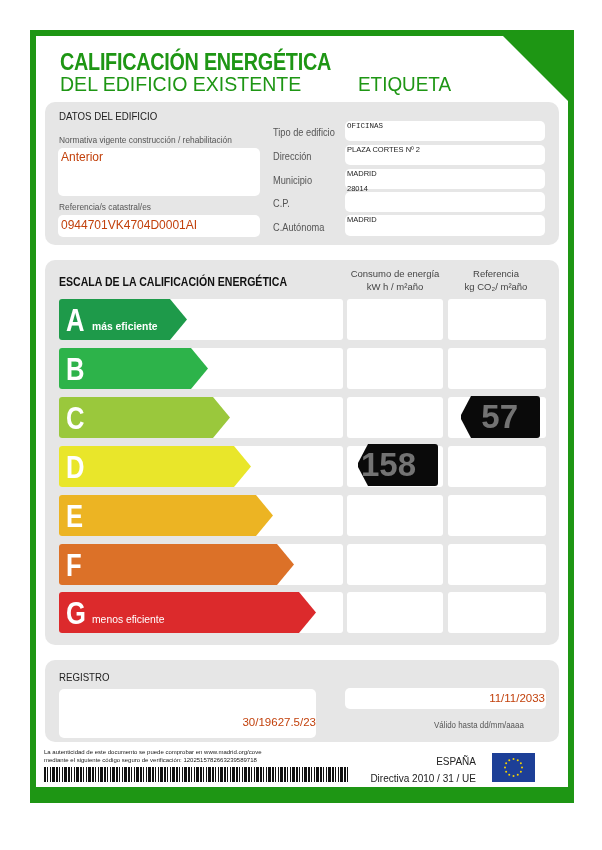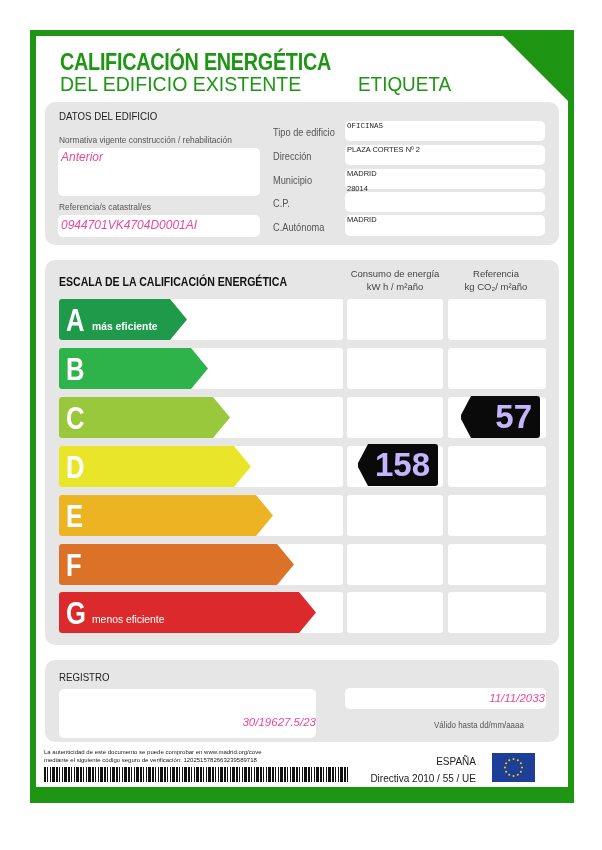--- a/index.html
+++ b/index.html
@@ -13,37 +13,37 @@
   .title2 { position:absolute; left:60px; top:72px; font-size:21px; color:#1e9614; white-space:nowrap;
             transform:scaleX(0.93); transform-origin:left top; }
   .title3 { position:absolute; left:358px; top:72px; font-size:21px; color:#1e9614; white-space:nowrap;
             transform:scaleX(0.9); transform-origin:left top; }
 
   .panel { position:absolute; background:#e6e6e6; border-radius:10px; }
   .label { position:absolute; font-size:10px; color:#333; white-space:nowrap;
            transform:scaleX(0.88); transform-origin:left top; }
   .lbl-gray { color:#555; }
   .wbox { position:absolute; background:#ffffff; border-radius:5px; }
-  .val { position:absolute; font-size:12px; color:#ec4899; white-space:nowrap;font-style:italic; }
+  .val { position:absolute; font-size:12px; color:#c2410c; white-space:nowrap; }
   .valsm { position:absolute; font-size:7.5px; color:#222; white-space:nowrap; }
 
   .scale-title { position:absolute; left:59px; top:275px; font-size:12px; font-weight:bold; color:#111;
                  white-space:nowrap; transform:scaleX(0.88); transform-origin:left top; }
   .col-head { position:absolute; font-size:9.5px; color:#444; text-align:center; line-height:13px; }
 
   .row-white { position:absolute; background:#ffffff; border-radius:3px; }
   .bar { position:absolute; left:59px; height:41px; border-radius:3px 0 0 3px; }
   .bar-letter { position:absolute; left:7px; top:2px; font-size:32px; font-weight:bold; color:#fff;
                 transform:scaleX(0.8); transform-origin:left top; line-height:38px; }
   .bar-sub { position:absolute; left:33px; top:21px; font-size:11.5px; color:#fff; white-space:nowrap; font-weight:bold;
              transform:scaleX(0.9); transform-origin:left top; }
 
   .badge { position:absolute; height:42px; background:#0a0a0a; border-radius:3px;
            clip-path: polygon(10px 0, 100% 0, 100% 100%, 10px 100%, 0 55%, 0 45%); }
-  .badge span { position:absolute; right:8px; top:2px; font-size:33px; font-weight:bold; color:#c4b5fd; line-height:38px; }
+  .badge span { position:absolute; right:22px; top:2px; font-size:33px; font-weight:bold; color:#737373; line-height:38px; }
 
   .footer-note { position:absolute; left:44px; top:748px; font-size:6px; color:#222; line-height:8px; white-space:nowrap; }
   .barcode { position:absolute; left:44px; top:767px; width:306px; height:15px;
              background: repeating-linear-gradient(90deg, #111 0 2px, #fff 2px 3px, #111 3px 4px, #fff 4px 6px, #111 6px 7px, #fff 7px 8px, #111 8px 11px, #fff 11px 12px); }
   .espana { position:absolute; right:126px; top:753px; font-size:10px; color:#222; text-align:right; line-height:17px; }
   .eu-flag { position:absolute; left:492px; top:753px; width:43px; height:29px; background:#1d3f97; }
 </style>
 </head>
 <body>
 
@@ -161,21 +161,21 @@
 <div class="val" style="left:345px;top:692px;width:200px;text-align:right;font-size:11.5px;">11/11/2033</div>
 <div class="label lbl-gray" style="left:434px;top:720px;font-size:9px;">Válido hasta dd/mm/aaaa</div>
 
 <div class="footer-note">
   <div>La autenticidad de este documento se puede comprobar en www.madrid.org/cove</div>
   <div>mediante el siguiente código seguro de verificación: 1202515782663239589718</div>
 </div>
 <div class="barcode"></div>
 <div class="espana">
   <div>ESPAÑA</div>
-  <div>Directiva 2010 / 55 / UE</div>
+  <div>Directiva 2010 / 31 / UE</div>
 </div>
 <div class="eu-flag">
   <svg width="43" height="29" viewBox="0 0 43 29">
     <g fill="#f5d300">
       <circle cx="21.5" cy="6" r="1"></circle>
         <circle cx="25.75" cy="7.14" r="1"></circle>
         <circle cx="28.86" cy="10.25" r="1"></circle>
       <circle cx="30" cy="14.5" r="1"></circle>
         <circle cx="28.86" cy="18.75" r="1"></circle>
         <circle cx="25.75" cy="21.86" r="1"></circle>

